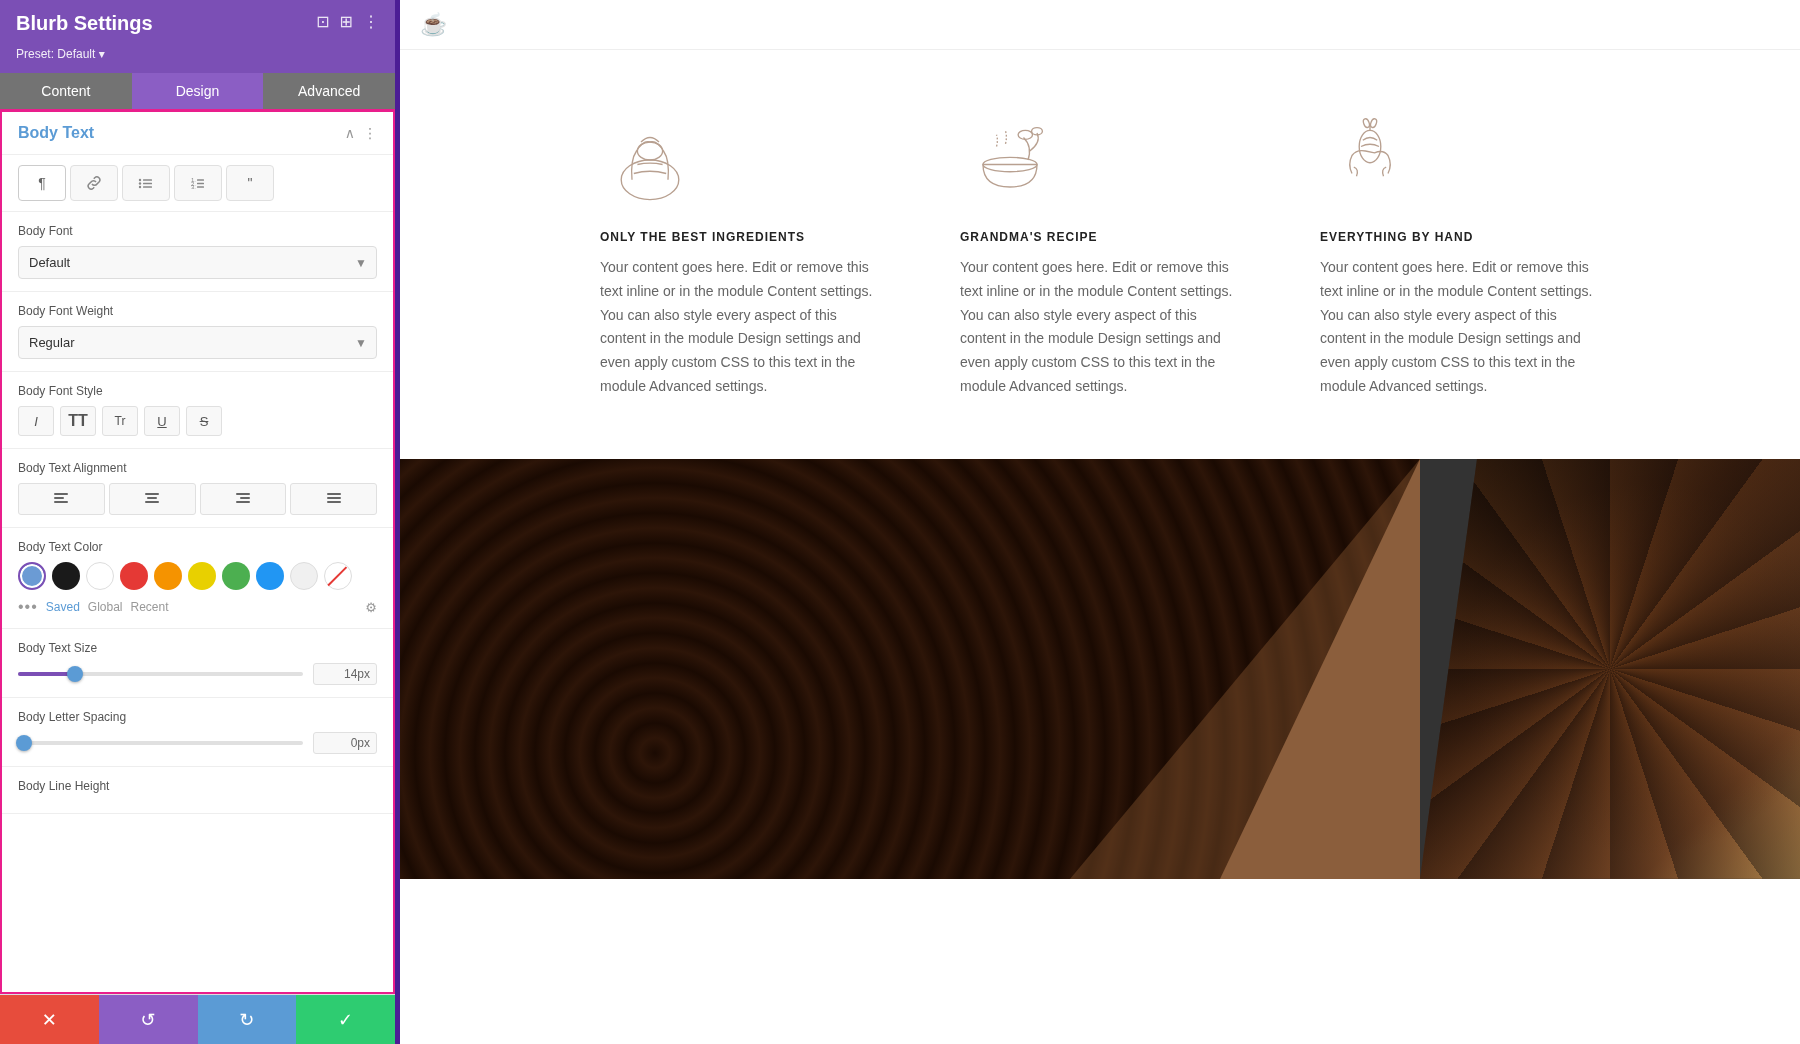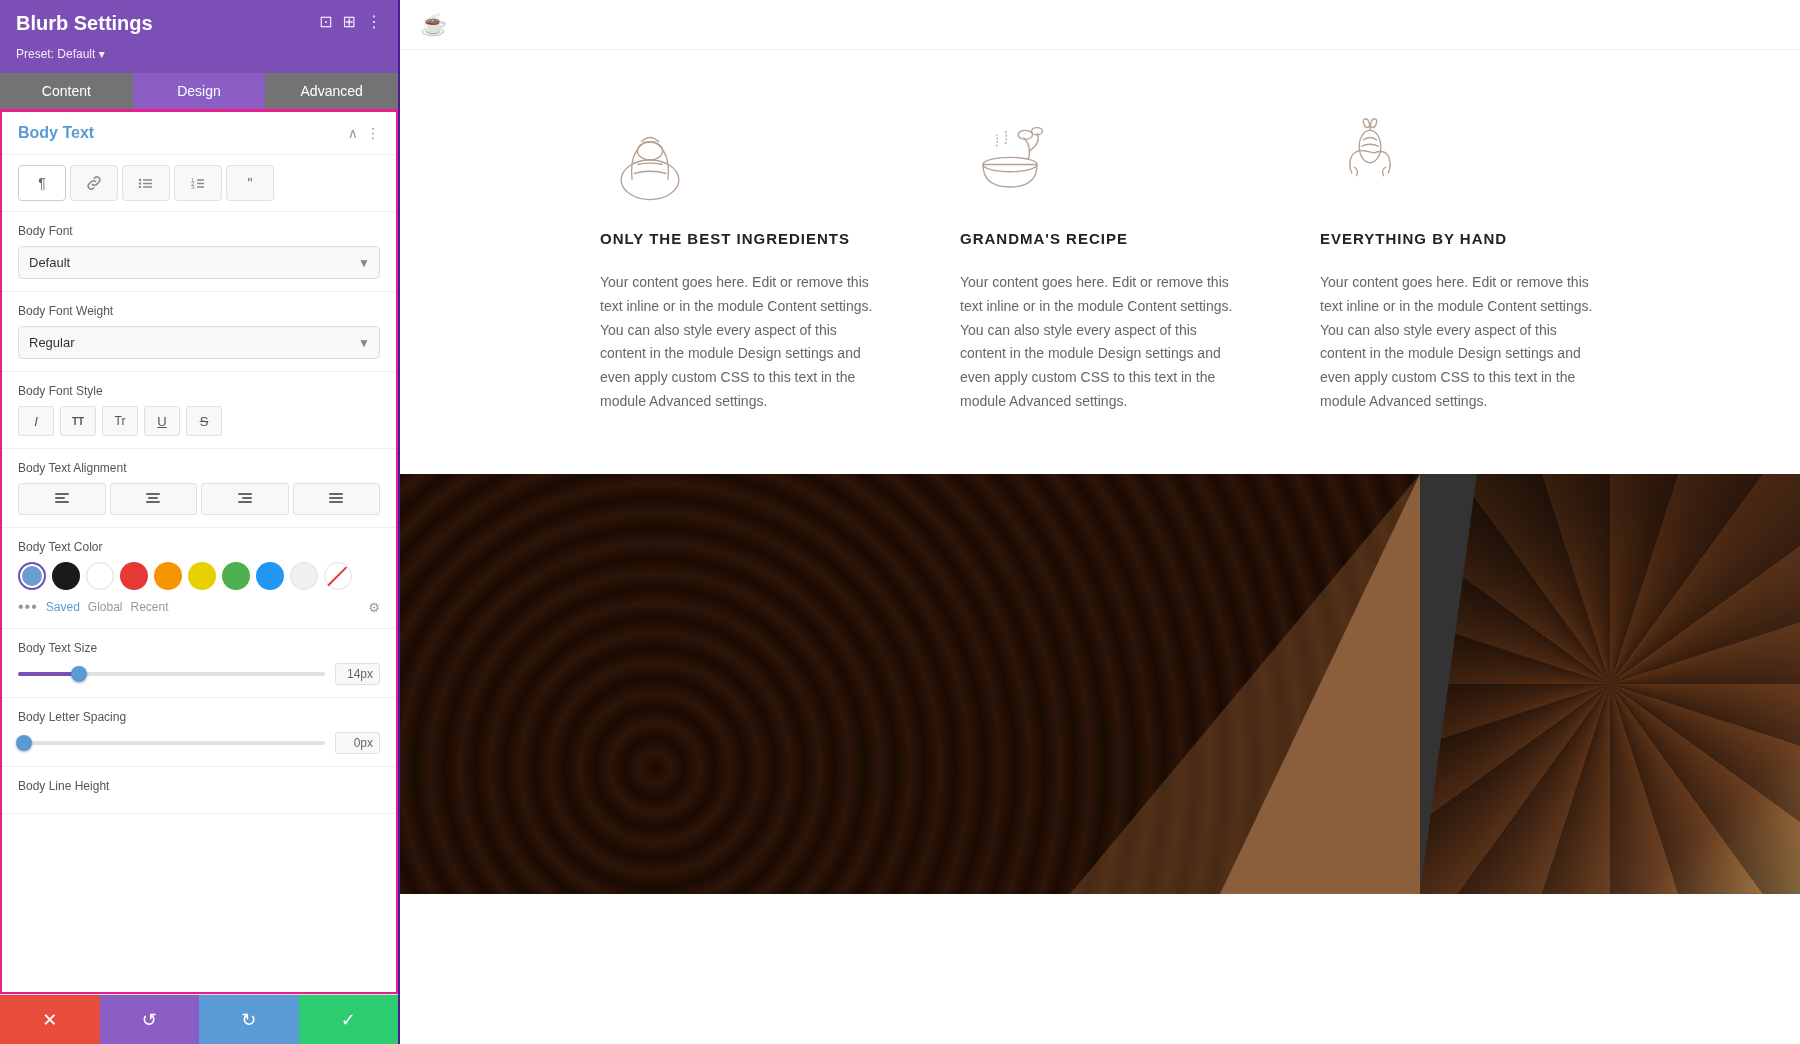--- a/index.html
+++ b/index.html
@@ -5,21 +5,21 @@
     * { box-sizing: border-box; margin: 0; padding: 0; }
     body { font-family: -apple-system, BlinkMacSystemFont, 'Segoe UI', sans-serif; background: #f0f0f0; display: flex; width: 1800px; height: 1044px; overflow: hidden; }
 
     
     .sidebar {
       width: 400px;
       min-width: 400px;
       background: #fff;
       display: flex;
       flex-direction: column;
-      border-right: 2px solid #4c1d95;
+      border-right: 5px solid #4c1d95;
       position: relative;
       z-index: 10;
       height: 1044px;
     }
 
     .sidebar-header {
       background: #7b4fb5;
       padding: 12px 16px;
       color: white;
       display: flex;
@@ -288,21 +288,21 @@
       background: #5b9bd5;
       border-radius: 50%;
       position: absolute;
       top: -6px;
       transform: translateX(-50%);
       cursor: pointer;
       box-shadow: 0 1px 3px rgba(0,0,0,0.3);
     }
 
     .slider-value {
-      width: 45px;
+      width: 64px;
       text-align: right;
       font-size: 12px;
       color: #666;
       background: #f8f8f8;
       border: 1px solid #e0e0e0;
       border-radius: 3px;
       padding: 3px 6px;
     }
 
     
@@ -373,24 +373,24 @@
 
     .blurb-icon svg {
       width: 90px;
       height: 90px;
       fill: none;
       stroke: #b8a090;
       stroke-width: 1.5;
     }
 
     .blurb-heading {
-      font-size: 15px;
+      font-size: 12px;
       font-weight: 700;
       letter-spacing: 1px;
-      margin-bottom: 24px;
+      margin-bottom: 12px;
       color: #222;
     }
 
     .blurb-text {
       font-size: 14px;
       color: #666;
       line-height: 1.7;
     }
 
     .food-photo-section {
@@ -531,21 +531,21 @@
         <span class="select-arrow">▼</span>
       </div>
     </div>
 
     <div class="field-group">
       <div class="field-label">Body Font Style</div>
       <div class="font-style-row">
         <button class="font-style-btn">
             <em>I</em>
           </button>
-        <button class="font-style-btn" style="font-size:10px; font-weight:700;">TT</button>
+        <button class="font-style-btn" style="font-size:16px; font-weight:700;">TT</button>
         <button class="font-style-btn" style="font-size:12px;">Tr</button>
         <button class="font-style-btn">
             <u>U</u>
           </button>
         <button class="font-style-btn">
             <s>S</s>
           </button>
       </div>
     </div>
 

